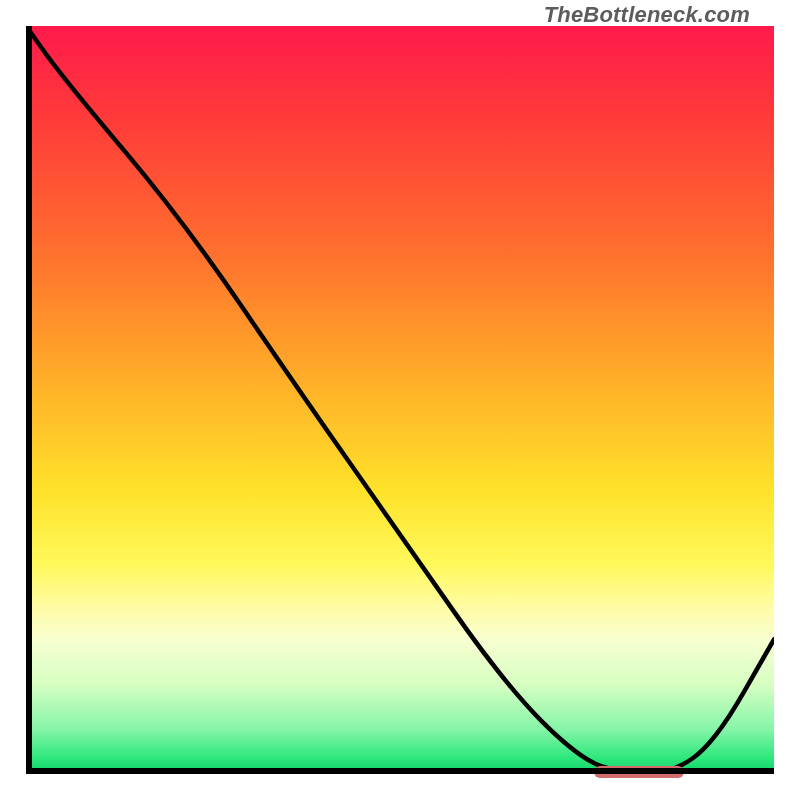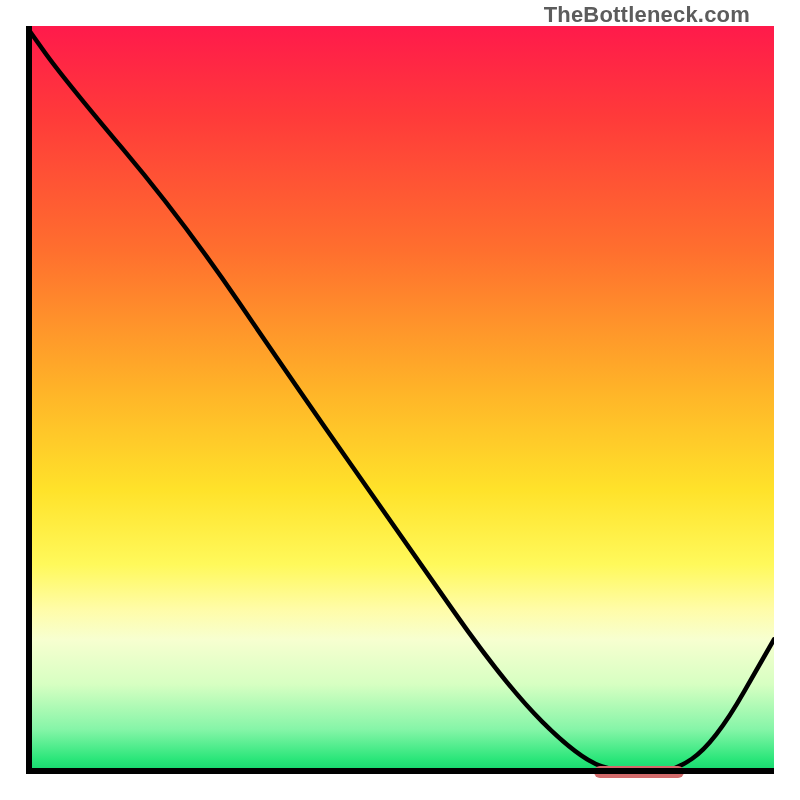--- a/index.html
+++ b/index.html
@@ -8,20 +8,21 @@
     width: 800px;
     height: 800px;
     background: #ffffff;
     font-family: Arial, Helvetica, sans-serif;
     overflow: hidden;
   }
   .canvas {
     position: relative;
     width: 760px;
     height: 800px;
+    font-style: italic;
   }
   .attribution {
     position: absolute;
     top: 2px;
     right: 10px;
     font-size: 22px;
     font-weight: 600;
     color: #5c5c5c;
     letter-spacing: 0.2px;
   }

